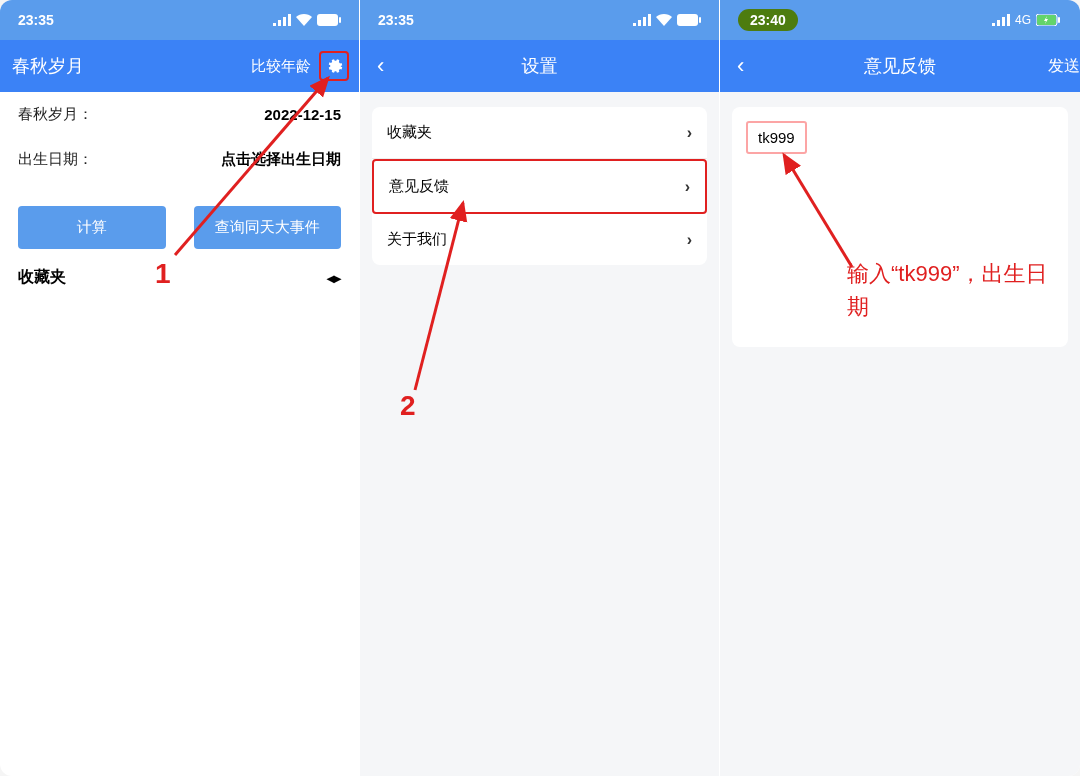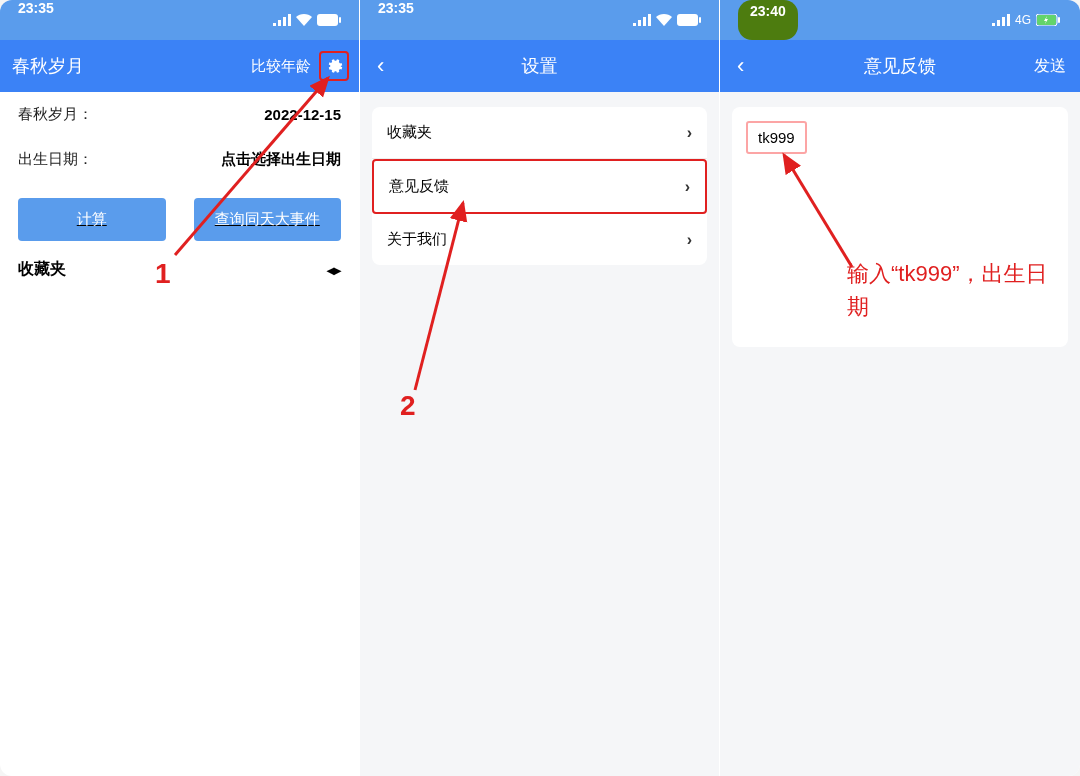--- a/index.html
+++ b/index.html
@@ -26,20 +26,21 @@
       position: relative;
       border-right: 1px solid #fff;
     }
     .phone:last-child { border-right: none; }
     .status-bar {
       height: 40px;
       background: #5a9cec;
       color: #fff;
       display: flex;
       justify-content: space-between;
+      align-items: center;
       padding: 0 18px;
       font-size: 14px;
       font-weight: 500;
     }
     .status-bar .time { font-weight: 600; }
     .status-pill {
       background: #4d7c0f;
       color: #fff;
       padding: 3px 12px;
       border-radius: 14px;
@@ -82,29 +83,29 @@
     }
     .nav-title-center {
       position: absolute;
       left: 50%;
       transform: translateX(-50%);
       font-size: 18px;
       font-weight: 500;
     }
     .nav-right-text {
       position: absolute;
-      right: 14px;
+      right: 0;
       font-size: 16px;
     }
     
     .p1-body { padding: 0 18px; }
     .row { display: flex; justify-content: space-between; align-items: center; padding: 13px 0; font-size: 15px; }
     .row-label { color: #222; }
     .row-value { color: #000; font-weight: 600; }
-    .btn-row { display: flex; gap: 28px; margin-top: 16px; text-decoration: underline; }
+    .btn-row { display: flex; gap: 28px; margin-top: 24px; }
     .btn {
       flex: 1;
       background: #5a9cec;
       color: #fff;
       text-align: center;
       padding: 12px 0;
       border-radius: 4px;
       font-size: 15px;
       cursor: pointer;
     }

